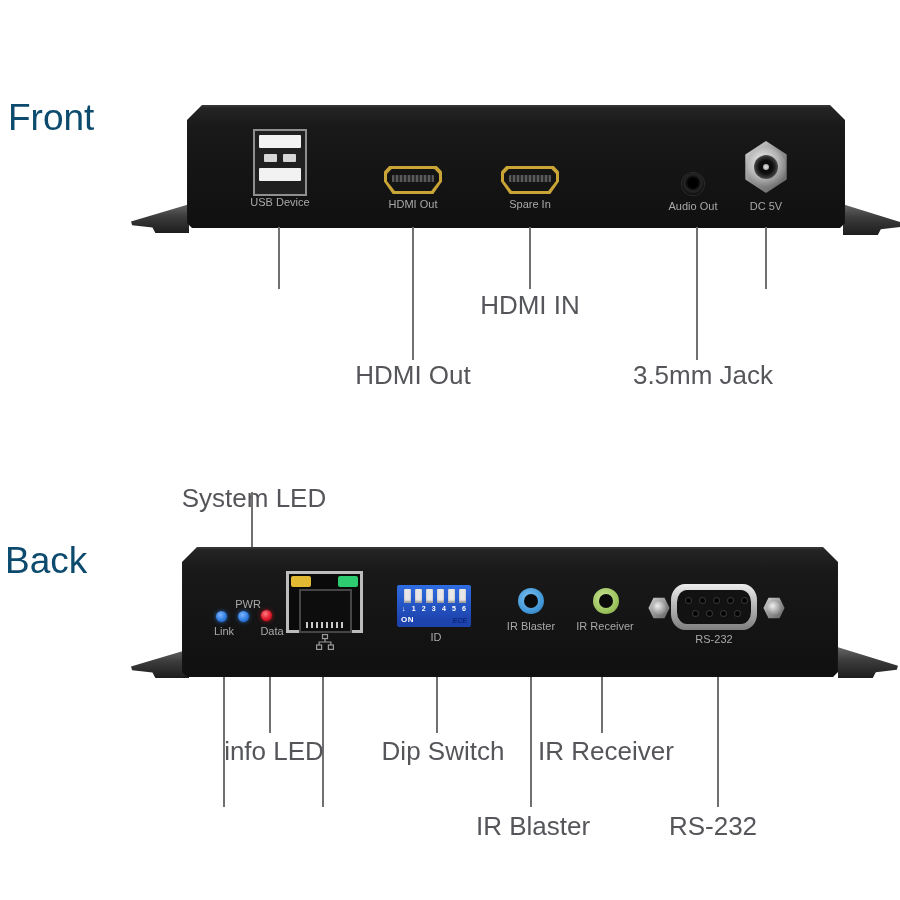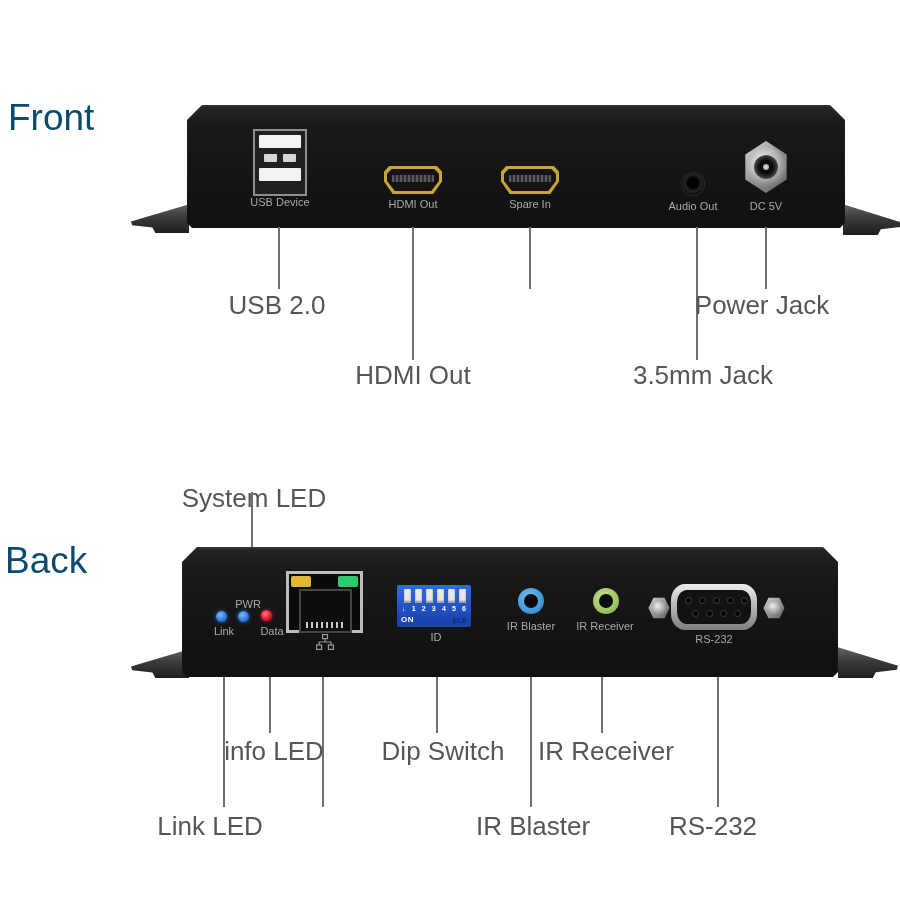--- a/index.html
+++ b/index.html
@@ -117,22 +117,21 @@
     </div>
     <div class="plabel" style="left:529px;top:95px;width:100px;">DC 5V</div>
   </div>
 
   <div class="line" style="left:278px;top:227px;height:62px;"></div>
   <div class="line" style="left:412px;top:227px;height:133px;"></div>
   <div class="line" style="left:529px;top:227px;height:62px;"></div>
   <div class="line" style="left:696px;top:227px;height:133px;"></div>
   <div class="line" style="left:765px;top:227px;height:62px;"></div>
 
-  <div class="callout" style="left:177px;top:290px;">USB 2.0</div>
-  <div class="callout" style="left:662px;top:290px;">Power Jack</div>
+  <div class="callout" style="left:430px;top:290px;">HDMI IN</div>
   <div class="callout" style="left:313px;top:360px;">HDMI Out</div>
   <div class="callout" style="left:603px;top:360px;">3.5mm Jack</div>
 
   <div class="callout" style="left:154px;top:483px;">System LED</div>
   <div class="line" style="left:251px;top:492px;height:55px;"></div>
 
   <div class="heading" style="left:5px;top:540px;">Back</div>
 
   <div class="ear" style="left:131px;top:648px;width:58px;height:30px;"></div>
   <div class="ear flip" style="left:838px;top:646px;width:60px;height:32px;"></div>
@@ -219,17 +218,16 @@
   <div class="line" style="left:269px;top:677px;height:56px;"></div>
   <div class="line" style="left:322px;top:677px;height:130px;"></div>
   <div class="line" style="left:436px;top:677px;height:56px;"></div>
   <div class="line" style="left:530px;top:677px;height:130px;"></div>
   <div class="line" style="left:601px;top:677px;height:56px;"></div>
   <div class="line" style="left:717px;top:677px;height:130px;"></div>
 
   <div class="callout" style="left:343px;top:736px;">Dip Switch</div>
   <div class="callout" style="left:174px;top:736px;">info LED</div>
   <div class="callout" style="left:506px;top:736px;">IR Receiver</div>
-  <div class="callout" style="left:110px;top:811px;">Link LED</div>
   <div class="callout" style="left:433px;top:811px;">IR Blaster</div>
   <div class="callout" style="left:613px;top:811px;">RS-232</div>
 
 </div>
 
 </body></html>

